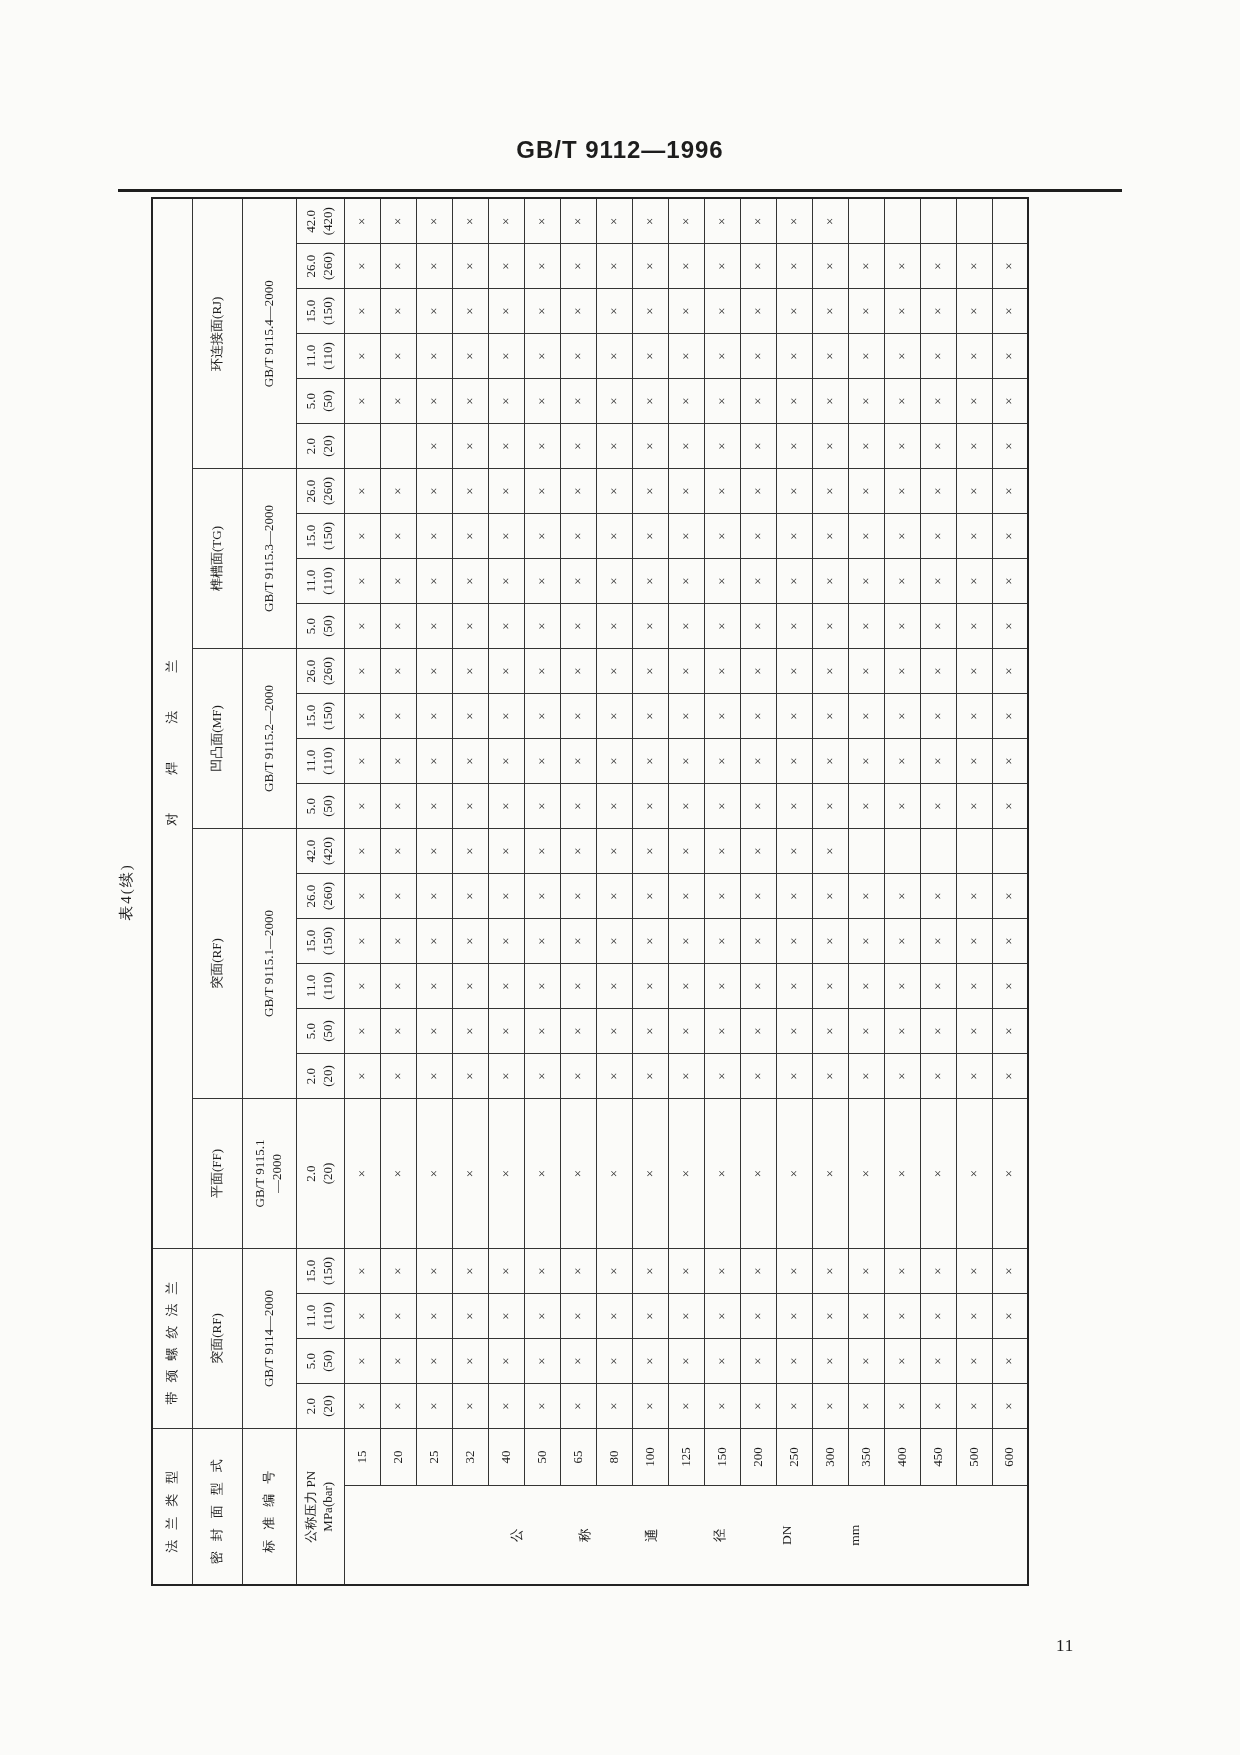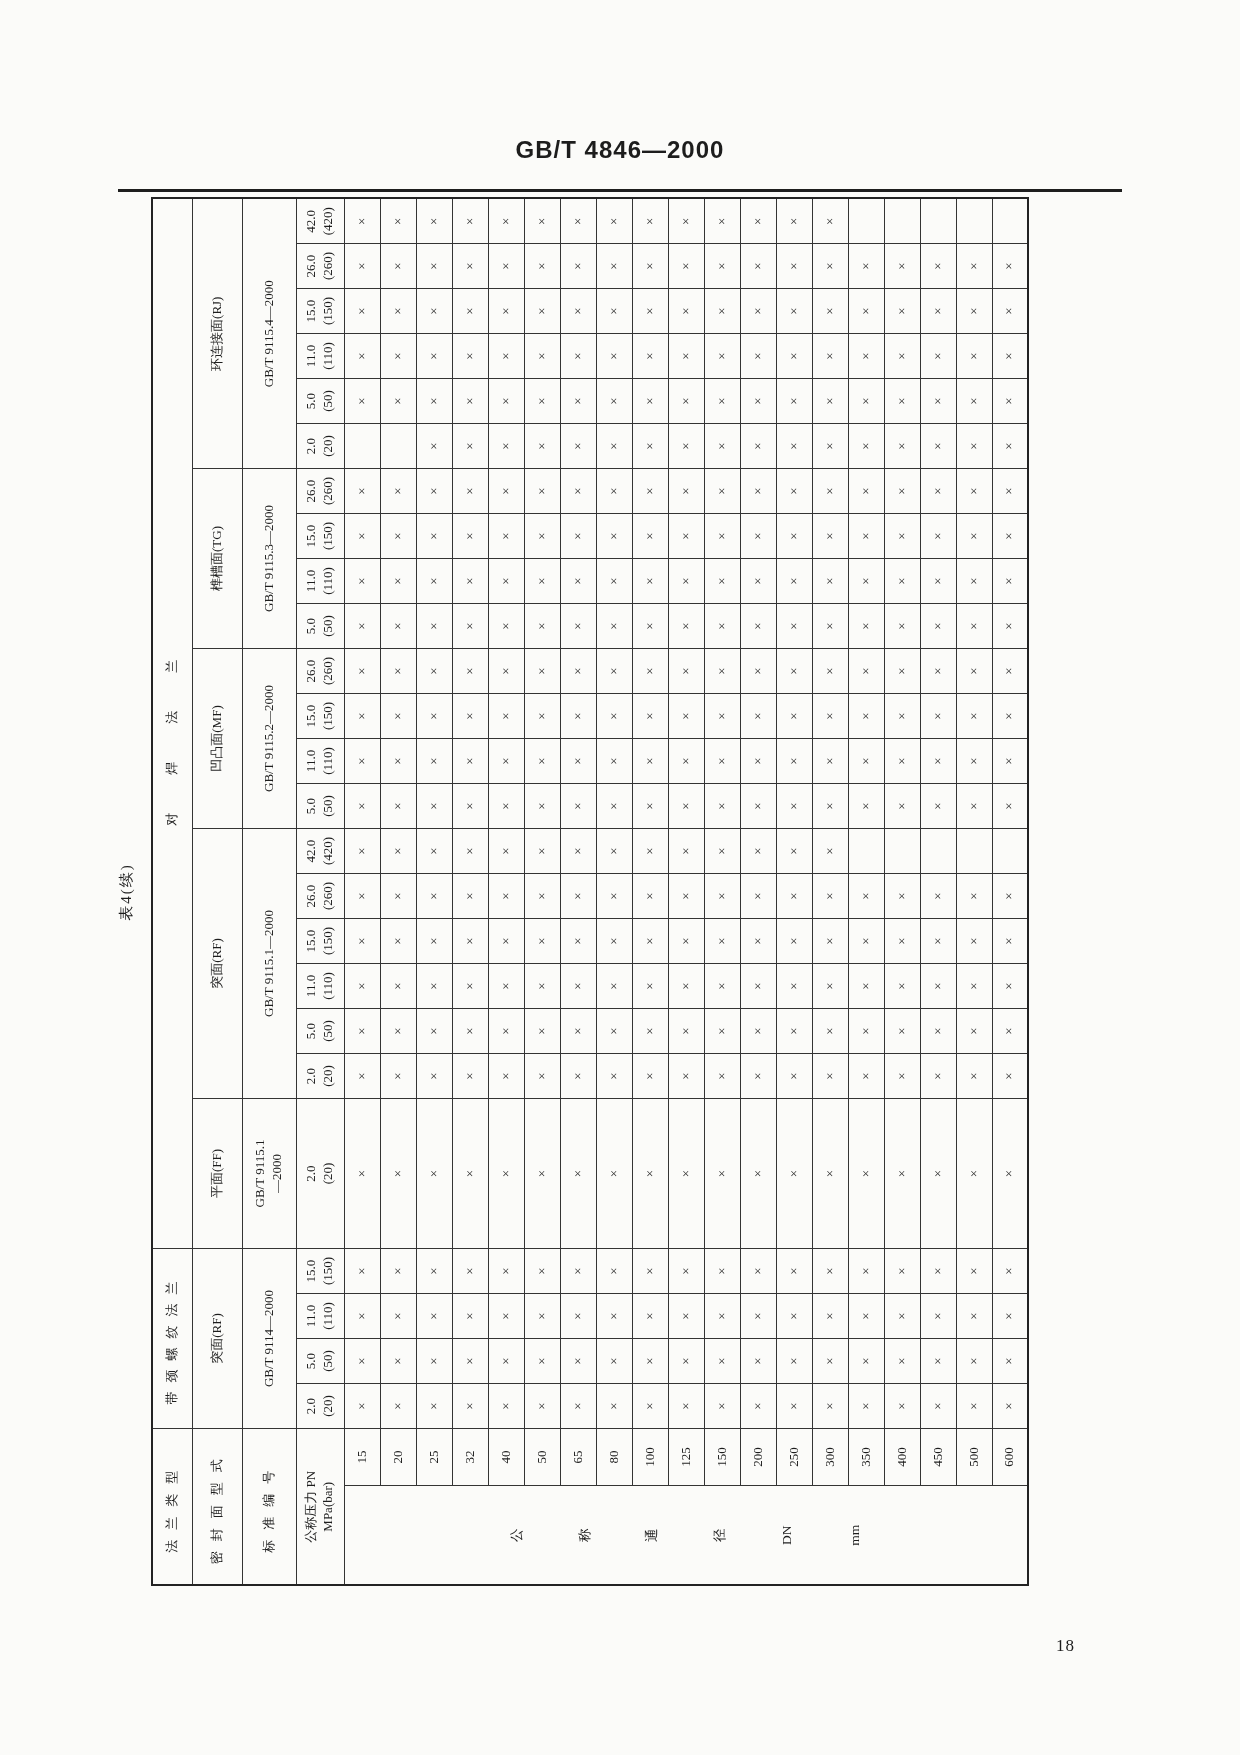--- a/index.html
+++ b/index.html
@@ -46,21 +46,21 @@
   td.pcell { font-size:12.5px; line-height:1.35; }
   td.mark-cell { font-size:15px; }
   .dnstub {
     display:flex; flex-direction:column; align-items:center; justify-content:center;
     gap:50px; height:100%; font-size:13.5px;
   }
 </style>
 </head>
 <body>
 
-<div class="doc-header">GB/T 4846—2000</div>
+<div class="doc-header">GB/T 9112—1996</div>
 <div class="header-rule"></div>
 
 <div class="rot-wrap">
   <div class="table-caption">表4(续)</div>
   <table class="flange">
       <colgroup>
         <col style="width:100px">
         <col style="width:57px">
         <col style="width:45px">
         <col style="width:45px">
@@ -679,13 +679,13 @@
           <td class="mark-cell">×</td>
           <td class="mark-cell">×</td>
           <td class="mark-cell">×</td>
           <td class="mark-cell">×</td>
           <td class="mark-cell"></td>
         </tr>
       </tbody>
     </table>
 </div>
 
-<div class="page-number">18</div>
+<div class="page-number">11</div>
 
 </body></html>

